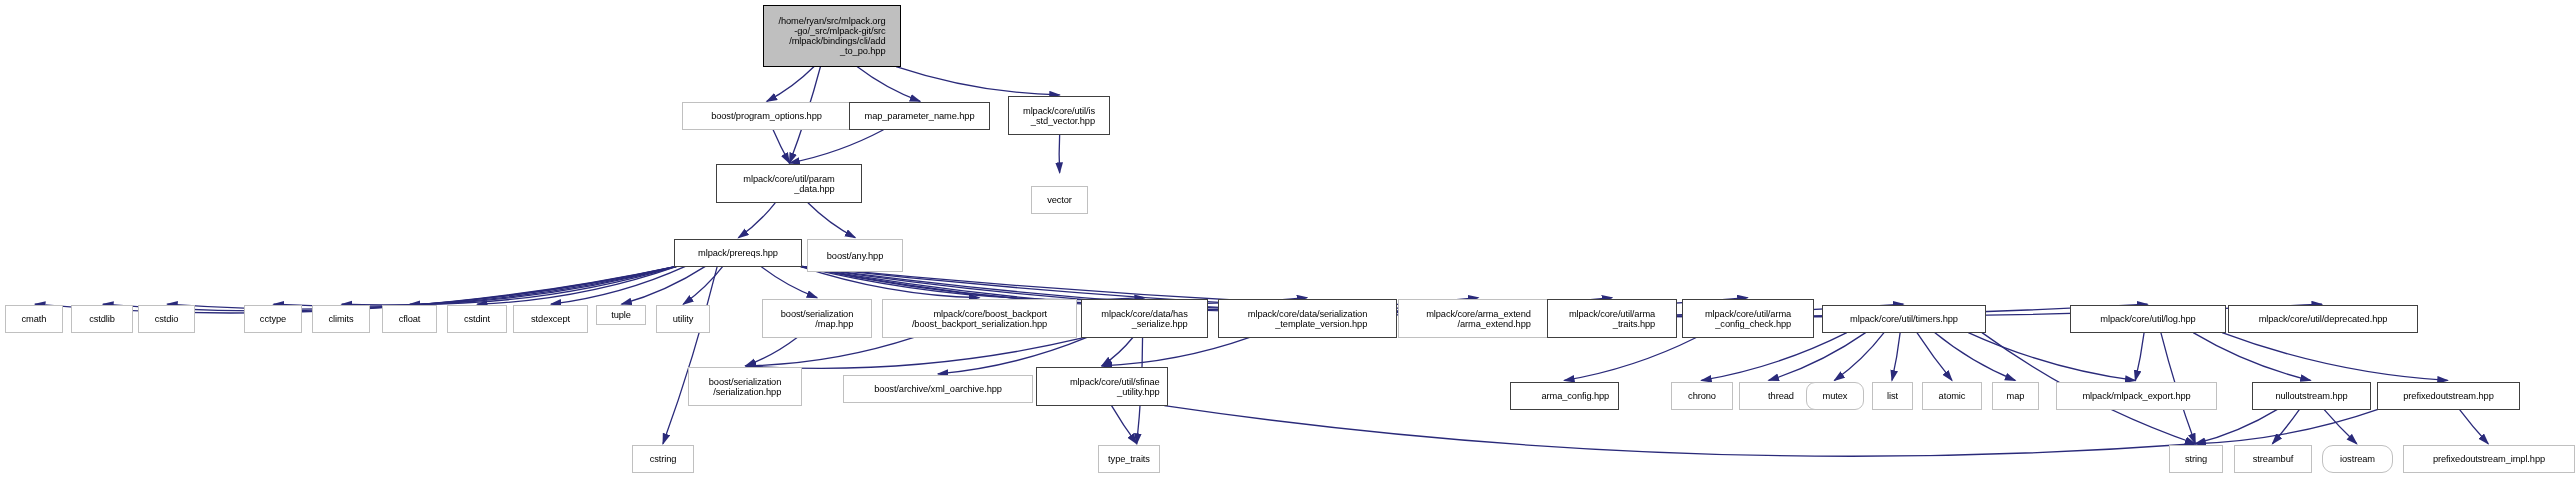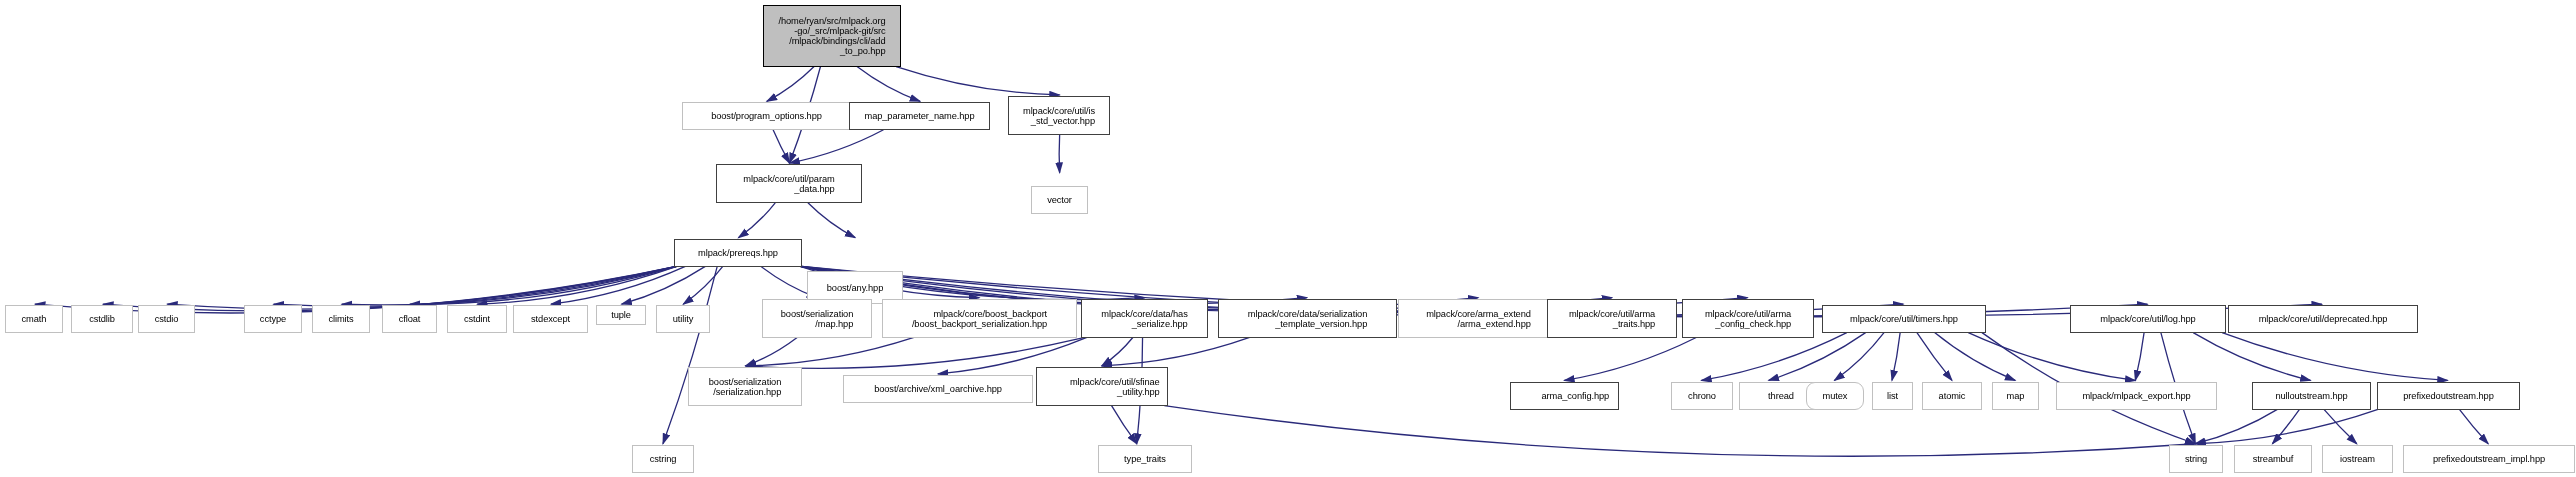--- a/index.html
+++ b/index.html
@@ -127,21 +127,21 @@
 /mlpack/bindings/cli/add
 _to_po.hpp</div>
       <div class="node light" style="left: 682px; top: 102px; width: 169px; height: 28px;">boost/program_options.hpp</div>
       <div class="node strong" style="left: 849px; top: 102px; width: 141px; height: 28px;">map_parameter_name.hpp</div>
       <div class="node strong" style="left: 1008px; top: 96px; width: 102px; height: 39px;">mlpack/core/util/is
 _std_vector.hpp</div>
       <div class="node light" style="left: 1031px; top: 174px; width: 57px; height: 28px; margin-top: 12px;">vector</div>
       <div class="node strong" style="left: 716px; top: 164px; width: 146px; height: 39px;">mlpack/core/util/param
 _data.hpp</div>
       <div class="node strong" style="left: 674px; top: 239px; width: 128px; height: 28px;">mlpack/prereqs.hpp</div>
-      <div class="node light" style="left: 807px; top: 239px; width: 96px; height: 33px; margin-top: 32px;">boost/any.hpp</div>
+      <div class="node light" style="left: 807px; top: 239px; width: 96px; height: 33px;">boost/any.hpp</div>
       <div class="node light" style="left: 4.9px; top: 305px; width: 58px; height: 28px;">cmath</div>
       <div class="node light" style="left: 71px; top: 305px; width: 62px; height: 28px;">cstdlib</div>
       <div class="node light" style="left: 138px; top: 305px; width: 57px; height: 28px;">cstdio</div>
       <div class="node light" style="left: 244px; top: 305px; width: 58px; height: 28px;">cctype</div>
       <div class="node light" style="left: 312px; top: 305px; width: 58px; height: 28px;">climits</div>
       <div class="node light" style="left: 382px; top: 305px; width: 55px; height: 28px;">cfloat</div>
       <div class="node light" style="left: 447px; top: 305px; width: 60px; height: 28px;">cstdint</div>
       <div class="node light" style="left: 513px; top: 305px; width: 75px; height: 28px;">stdexcept</div>
       <div class="node light" style="left: 596px; top: 305px; width: 50px; height: 20px;">tuple</div>
       <div class="node light" style="left: 656px; top: 305px; width: 54px; height: 28px;">utility</div>
@@ -170,21 +170,21 @@
       <div class="node strong" style="left: 1510px; top: 382px; width: 109px; height: 28px; padding-left: 24px;">arma_config.hpp</div>
       <div class="node light" style="left: 1671px; top: 382px; width: 62px; height: 28px;">chrono</div>
       <div class="node light" style="left: 1739px; top: 382px; width: 84px; height: 28px;">thread</div>
       <div class="node light" style="left: 1806px; top: 382px; width: 58px; height: 28px; border-radius: 9px;">mutex</div>
       <div class="node light" style="left: 1872px; top: 382px; width: 41px; height: 28px;">list</div>
       <div class="node light" style="left: 1922px; top: 382px; width: 60px; height: 28px;">atomic</div>
       <div class="node light" style="left: 1992px; top: 382px; width: 47px; height: 28px;">map</div>
       <div class="node light" style="left: 2056px; top: 382px; width: 161px; height: 28px;">mlpack/mlpack_export.hpp</div>
       <div class="node strong" style="left: 2252px; top: 382px; width: 119px; height: 28px;">nulloutstream.hpp</div>
       <div class="node strong" style="left: 2377px; top: 382px; width: 143px; height: 28px;">prefixedoutstream.hpp</div>
-      <div class="node light" style="left: 1098px; top: 445px; width: 94px; height: 28px;">type_traits</div>
+      <div class="node light" style="left: 1098px; top: 445px; width: 62px; height: 28px;">type_traits</div>
       <div class="node light" style="left: 632px; top: 445px; width: 62px; height: 28px;">cstring</div>
       <div class="node light" style="left: 2169px; top: 445px; width: 54px; height: 28px;">string</div>
       <div class="node light" style="left: 2234px; top: 445px; width: 78px; height: 28px;">streambuf</div>
-      <div class="node light" style="left: 2322px; top: 445px; width: 71px; height: 28px;">iostream</div>
+      <div class="node light" style="left: 2322px; top: 445px; width: 71px; height: 28px; border-radius: 11px;">iostream</div>
       <div class="node light" style="left: 2403px; top: 445px; width: 172px; height: 28px;">prefixedoutstream_impl.hpp</div>
     </div>
 </div>
 
 
 </body></html>

